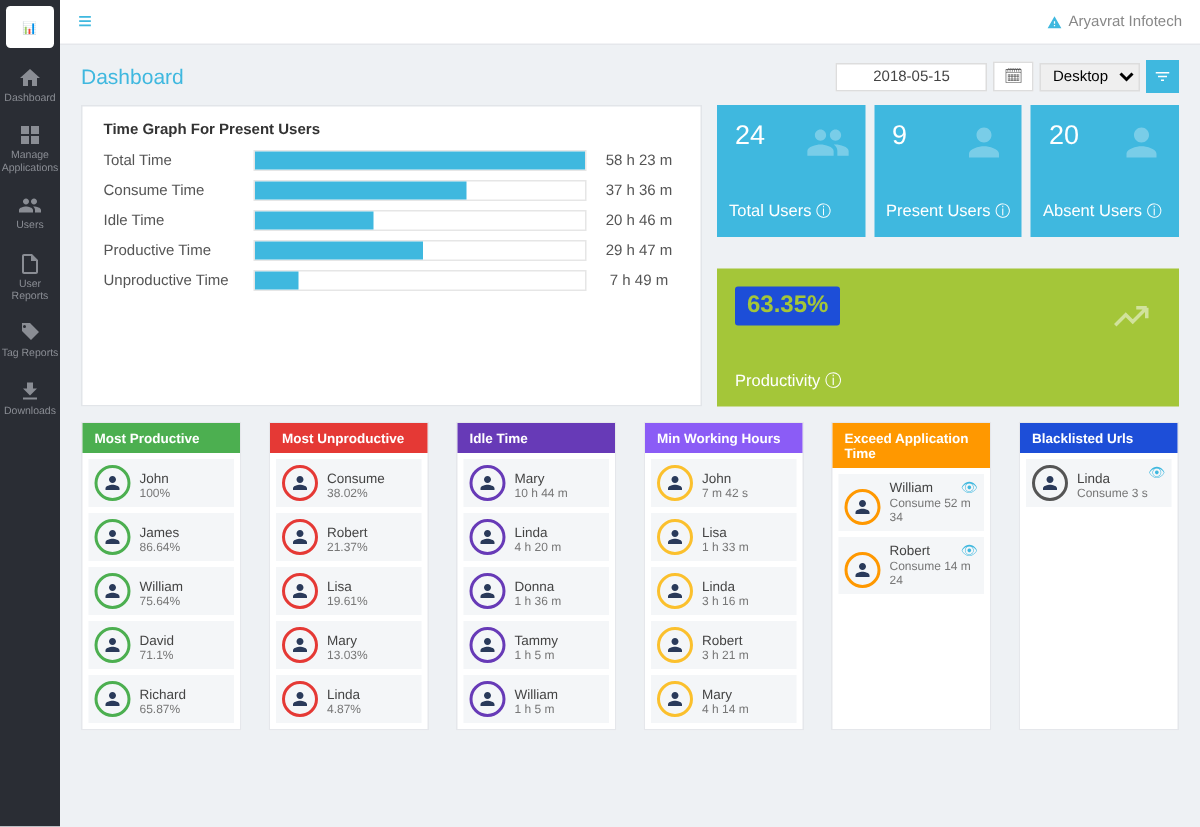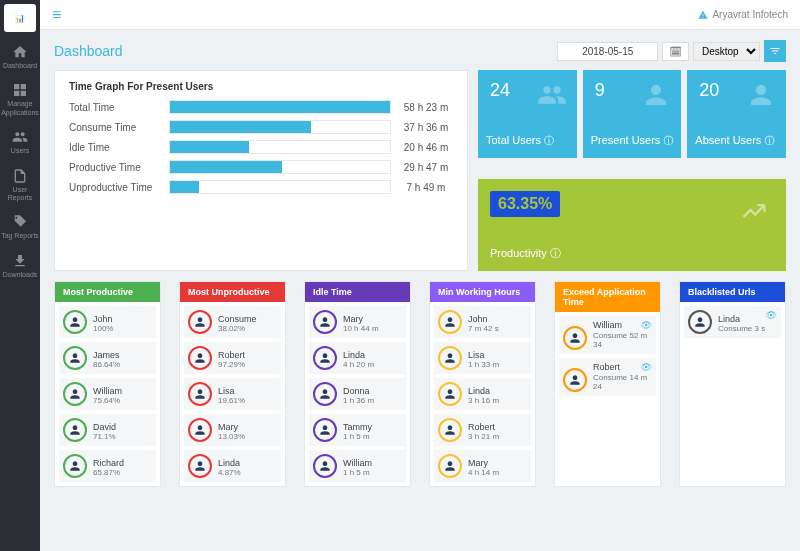--- a/index.html
+++ b/index.html
@@ -280,21 +280,21 @@
 
     </div>
               <div class="item">
       <div class="avatar" style="border-color:#e53935">
         <svg viewBox="0 0 24 24" fill="#2a3a5a">
                     <path d="M12 12c2.2 0 4-1.8 4-4s-1.8-4-4-4-4 1.8-4 4 1.8 4 4 4zm0 2c-2.67 0-8 1.34-8 4v2h16v-2c0-2.66-5.33-4-8-4z"></path>
                   </svg>
       </div>
       <div class="item-text">
         <div class="item-name">Robert</div>
-        <div class="item-val">97.29%</div>
+        <div class="item-val">21.37%</div>
       </div>
 
     </div>
               <div class="item">
       <div class="avatar" style="border-color:#e53935">
         <svg viewBox="0 0 24 24" fill="#2a3a5a">
                     <path d="M12 12c2.2 0 4-1.8 4-4s-1.8-4-4-4-4 1.8-4 4 1.8 4 4 4zm0 2c-2.67 0-8 1.34-8 4v2h16v-2c0-2.66-5.33-4-8-4z"></path>
                   </svg>
       </div>
       <div class="item-text">

